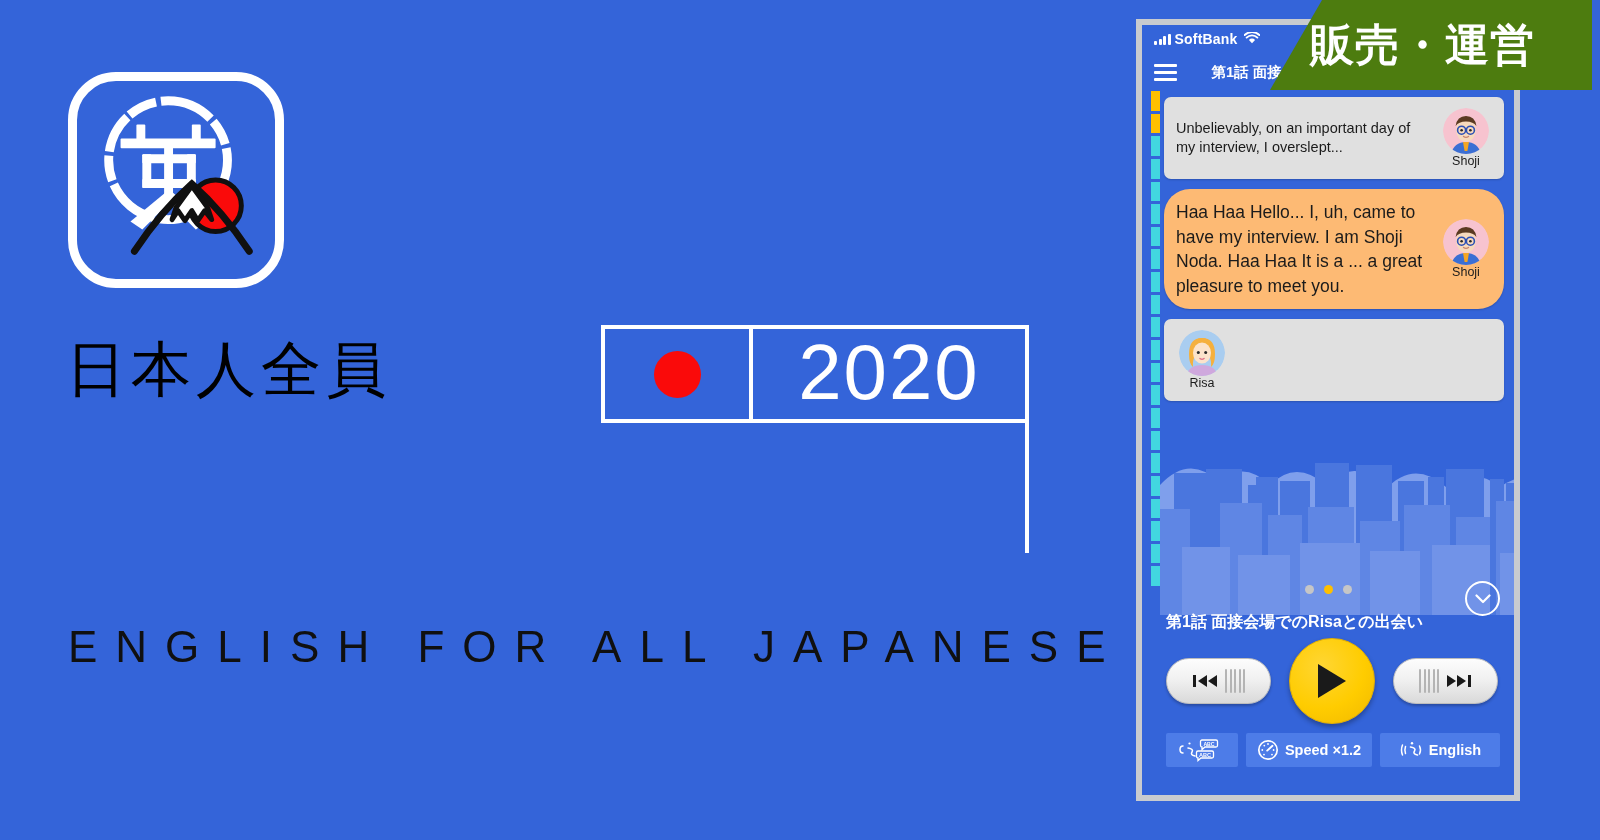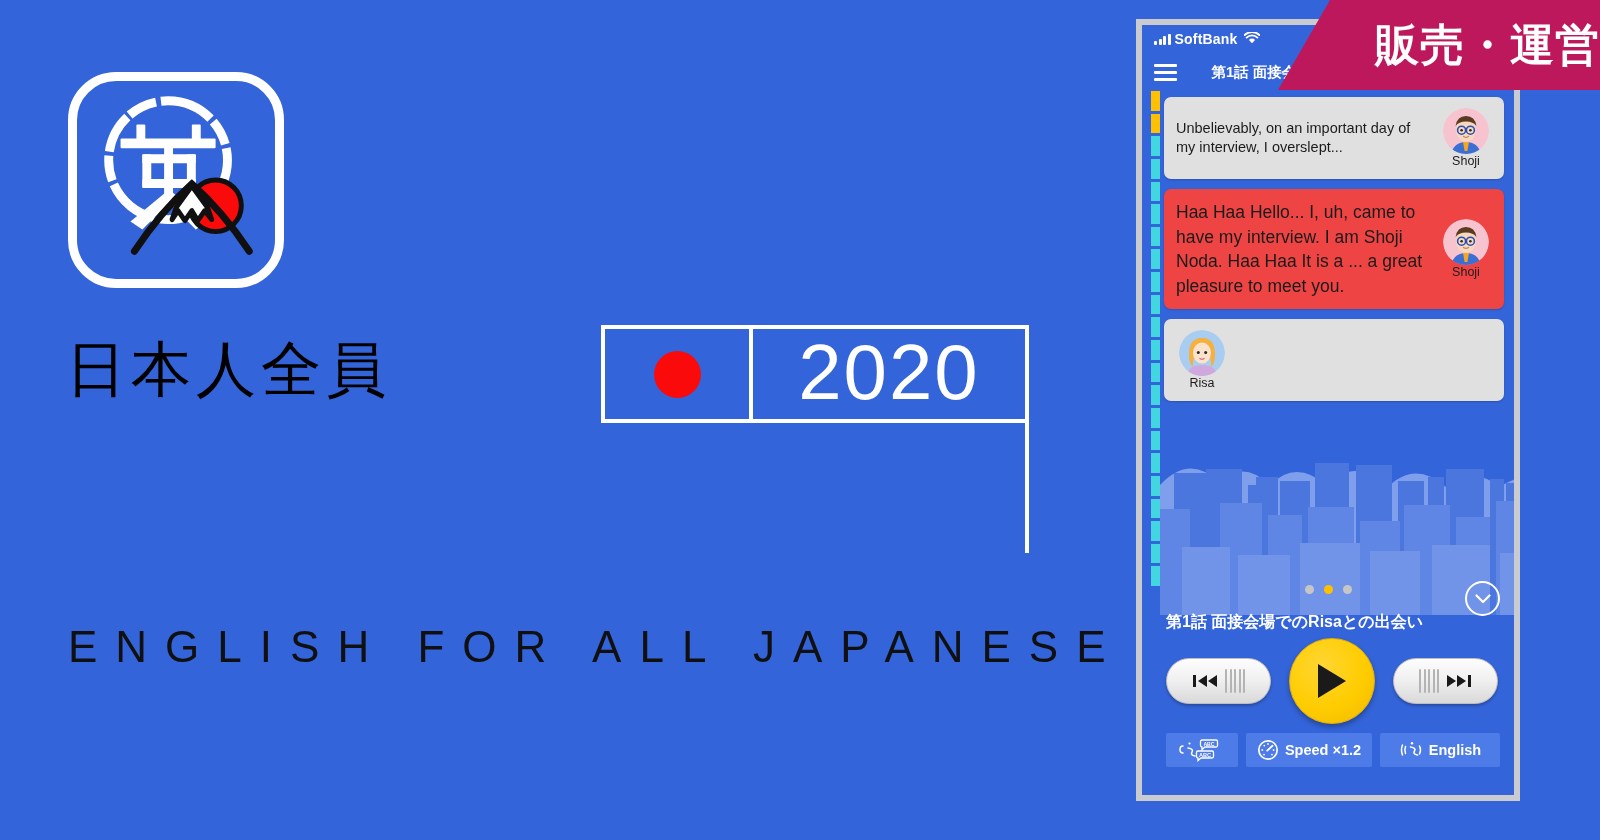--- a/index.html
+++ b/index.html
@@ -148,21 +148,21 @@
   .bubble {
     position: relative;
     border-radius: 7px;
     margin-bottom: 10px;
     display: flex;
     align-items: center;
     padding: 11px 12px;
     box-shadow: 0 1px 2px rgba(0,0,0,.18);
   }
   .bubble.gray { background: #e0e0e0; }
-  .bubble.white { background: #ef4444; }
+  .bubble.white { background: #fdba74; border-radius: 26px; }
   .bubble .txt { color: #1b1b1b; flex: 1; }
   .bubble.small .txt { font-size: 14.5px; line-height: 19px; }
   .bubble.big .txt { font-size: 17.5px; line-height: 24.5px; }
   .who { width: 52px; flex: 0 0 52px; text-align: center; }
   .who.left { margin-right: 10px; }
   .who.right { margin-left: 10px; }
   .who .name { font-size: 12.5px; color: #1b1b1b; margin-top: 0; }
   .av { width: 46px; height: 46px; border-radius: 50%; margin: 0 auto; position: relative; overflow: hidden; }
 
   
@@ -216,25 +216,25 @@
     gap: 6px; padding: 0 8px;
     color: #ffffff; font-size: 14.5px; font-weight: bold;
     white-space: nowrap;
   }
   .toolbtn.sub { flex: 0 0 72px; }
   .toolbtn.speed { flex: 1; }
   .toolbtn.lang { flex: 0 0 120px; }
 
   
   #banner {
-    position: absolute; right: 0; top: 0;
+    position: absolute; right: 8px; top: 0;
     width: 322px; height: 90px;
-    background: #be185d;
+    background: #4d7c0f;
     clip-path: polygon(52px 0, 322px 0, 322px 90px, 0 90px);
-    display: flex; align-items: center; justify-content: flex-end;
+    display: flex; align-items: center; justify-content: flex-start;
     padding-left: 40px;
   }
   #banner .btxt {
     color: #ffffff; font-size: 44px; font-weight: bold;
     letter-spacing: 1px; white-space: nowrap;
   }
 </style>
 </head>
 <body>
 

